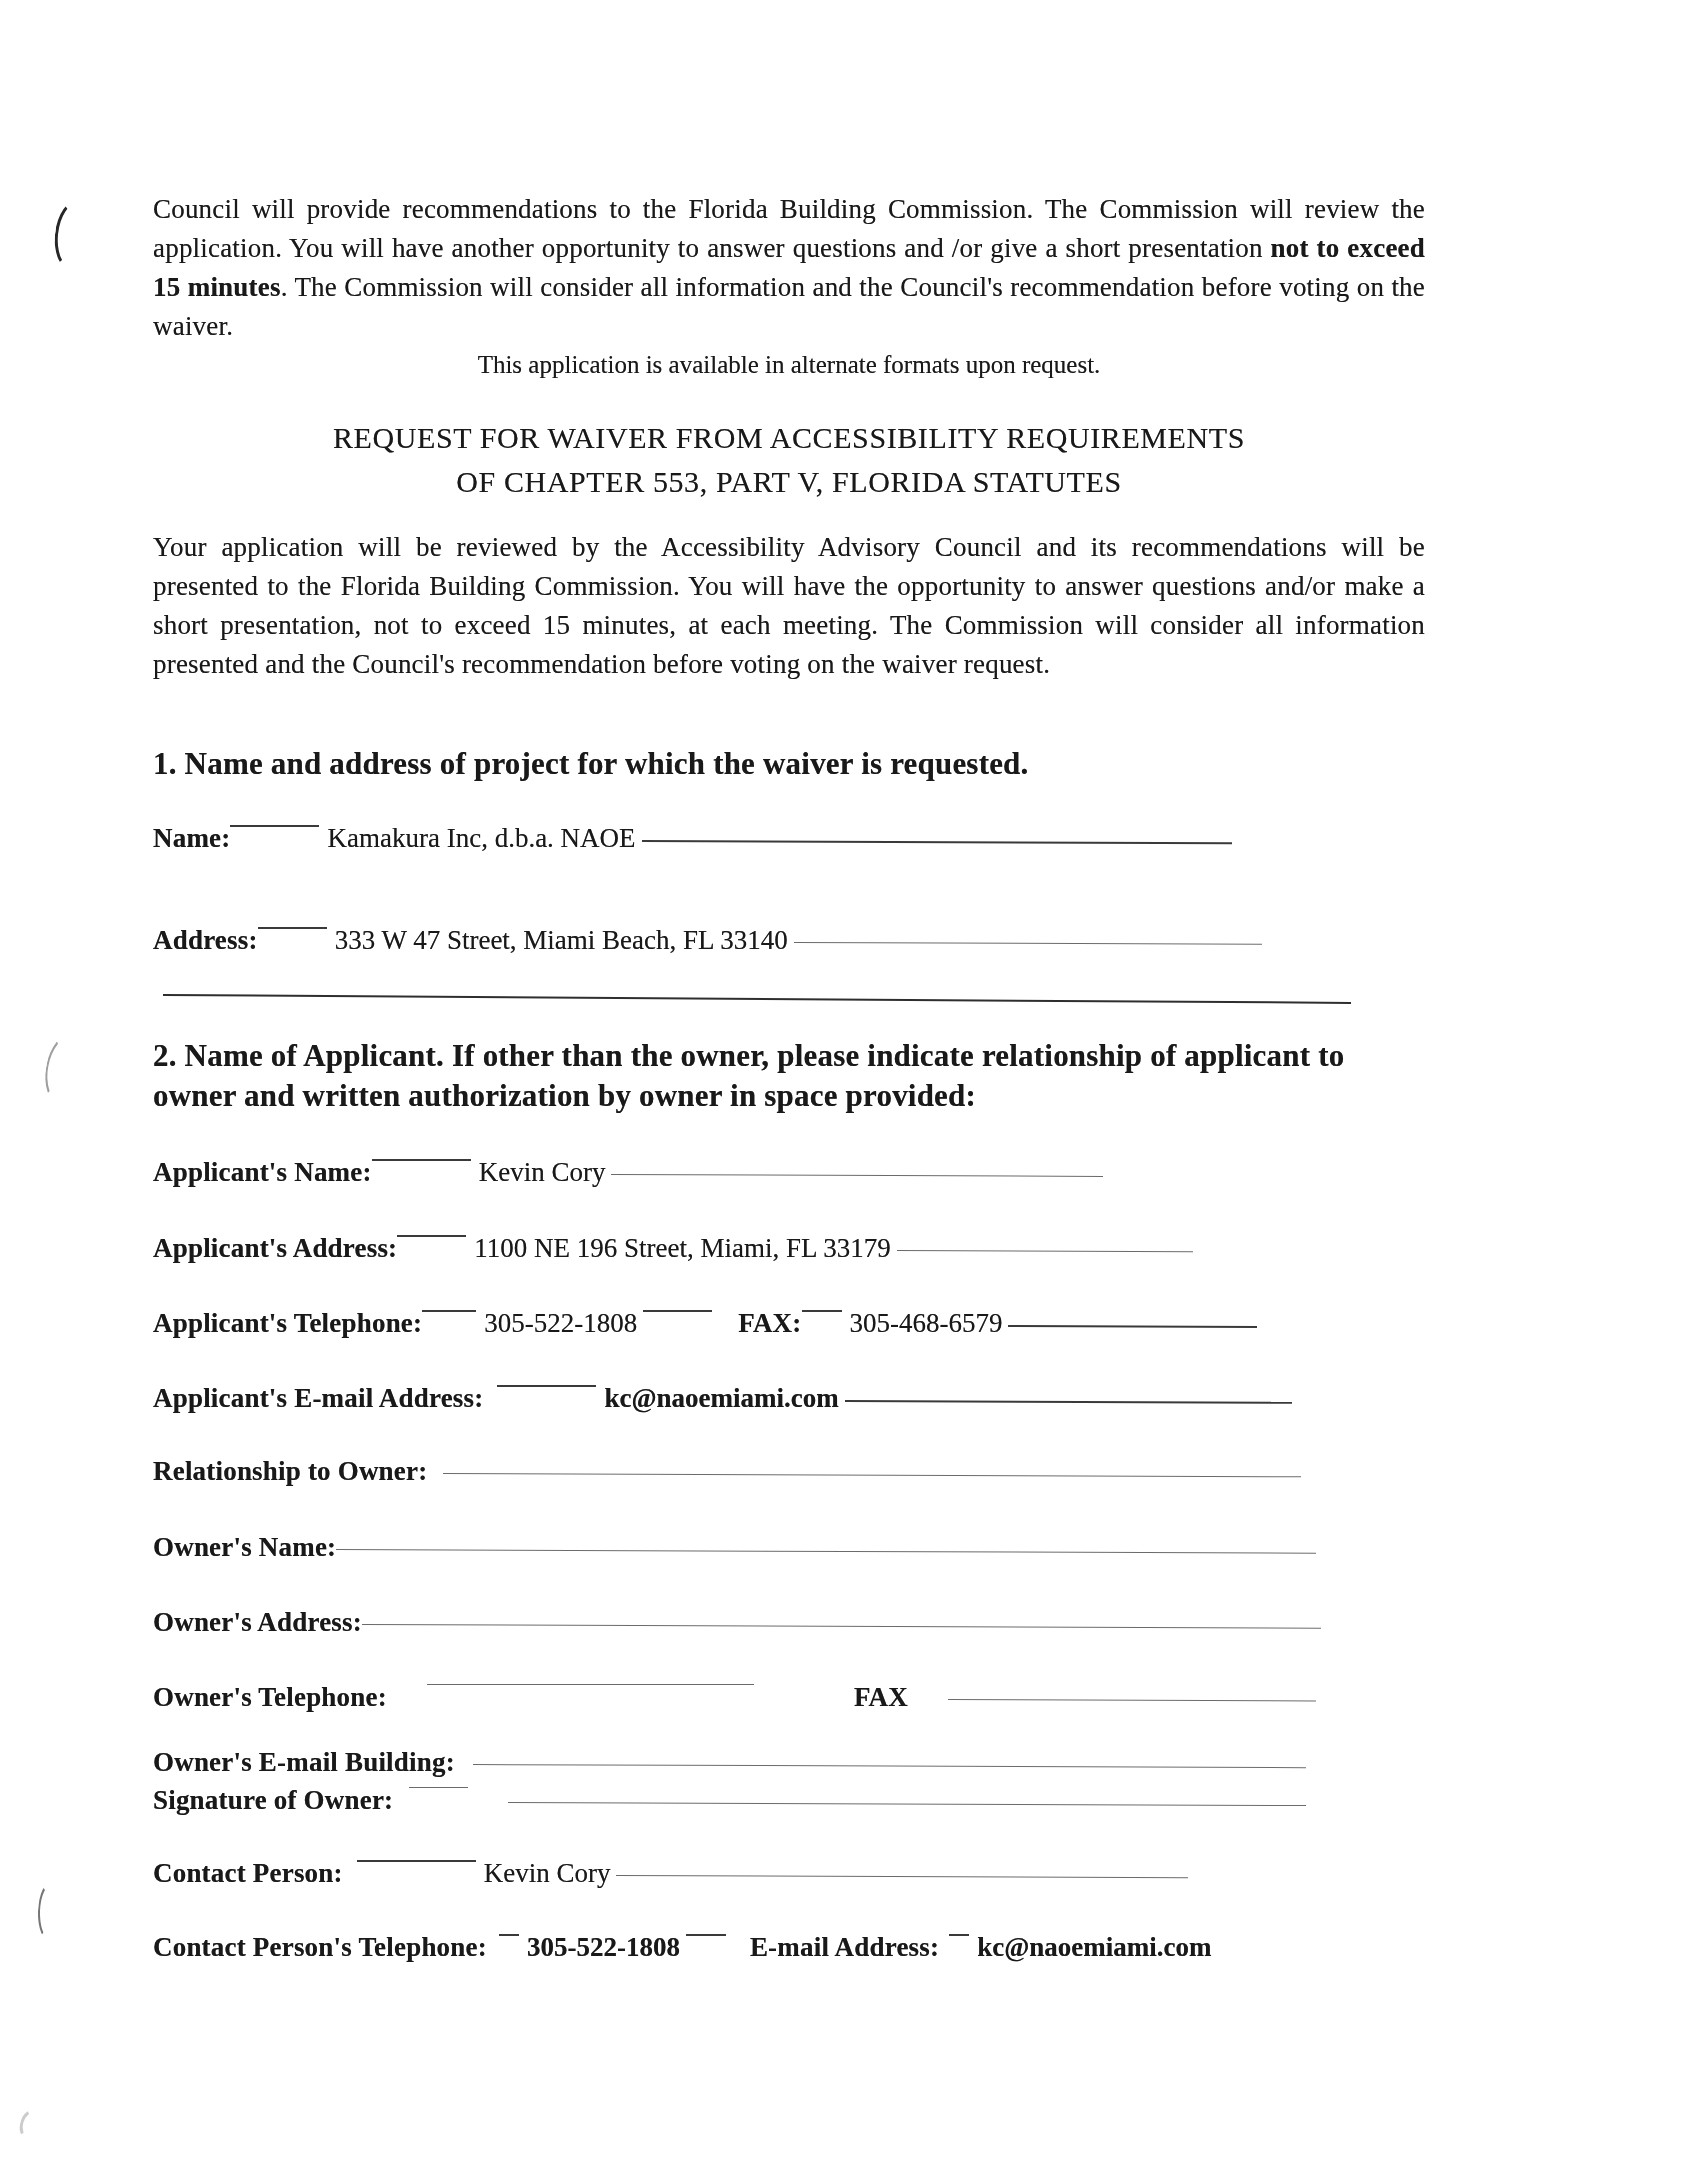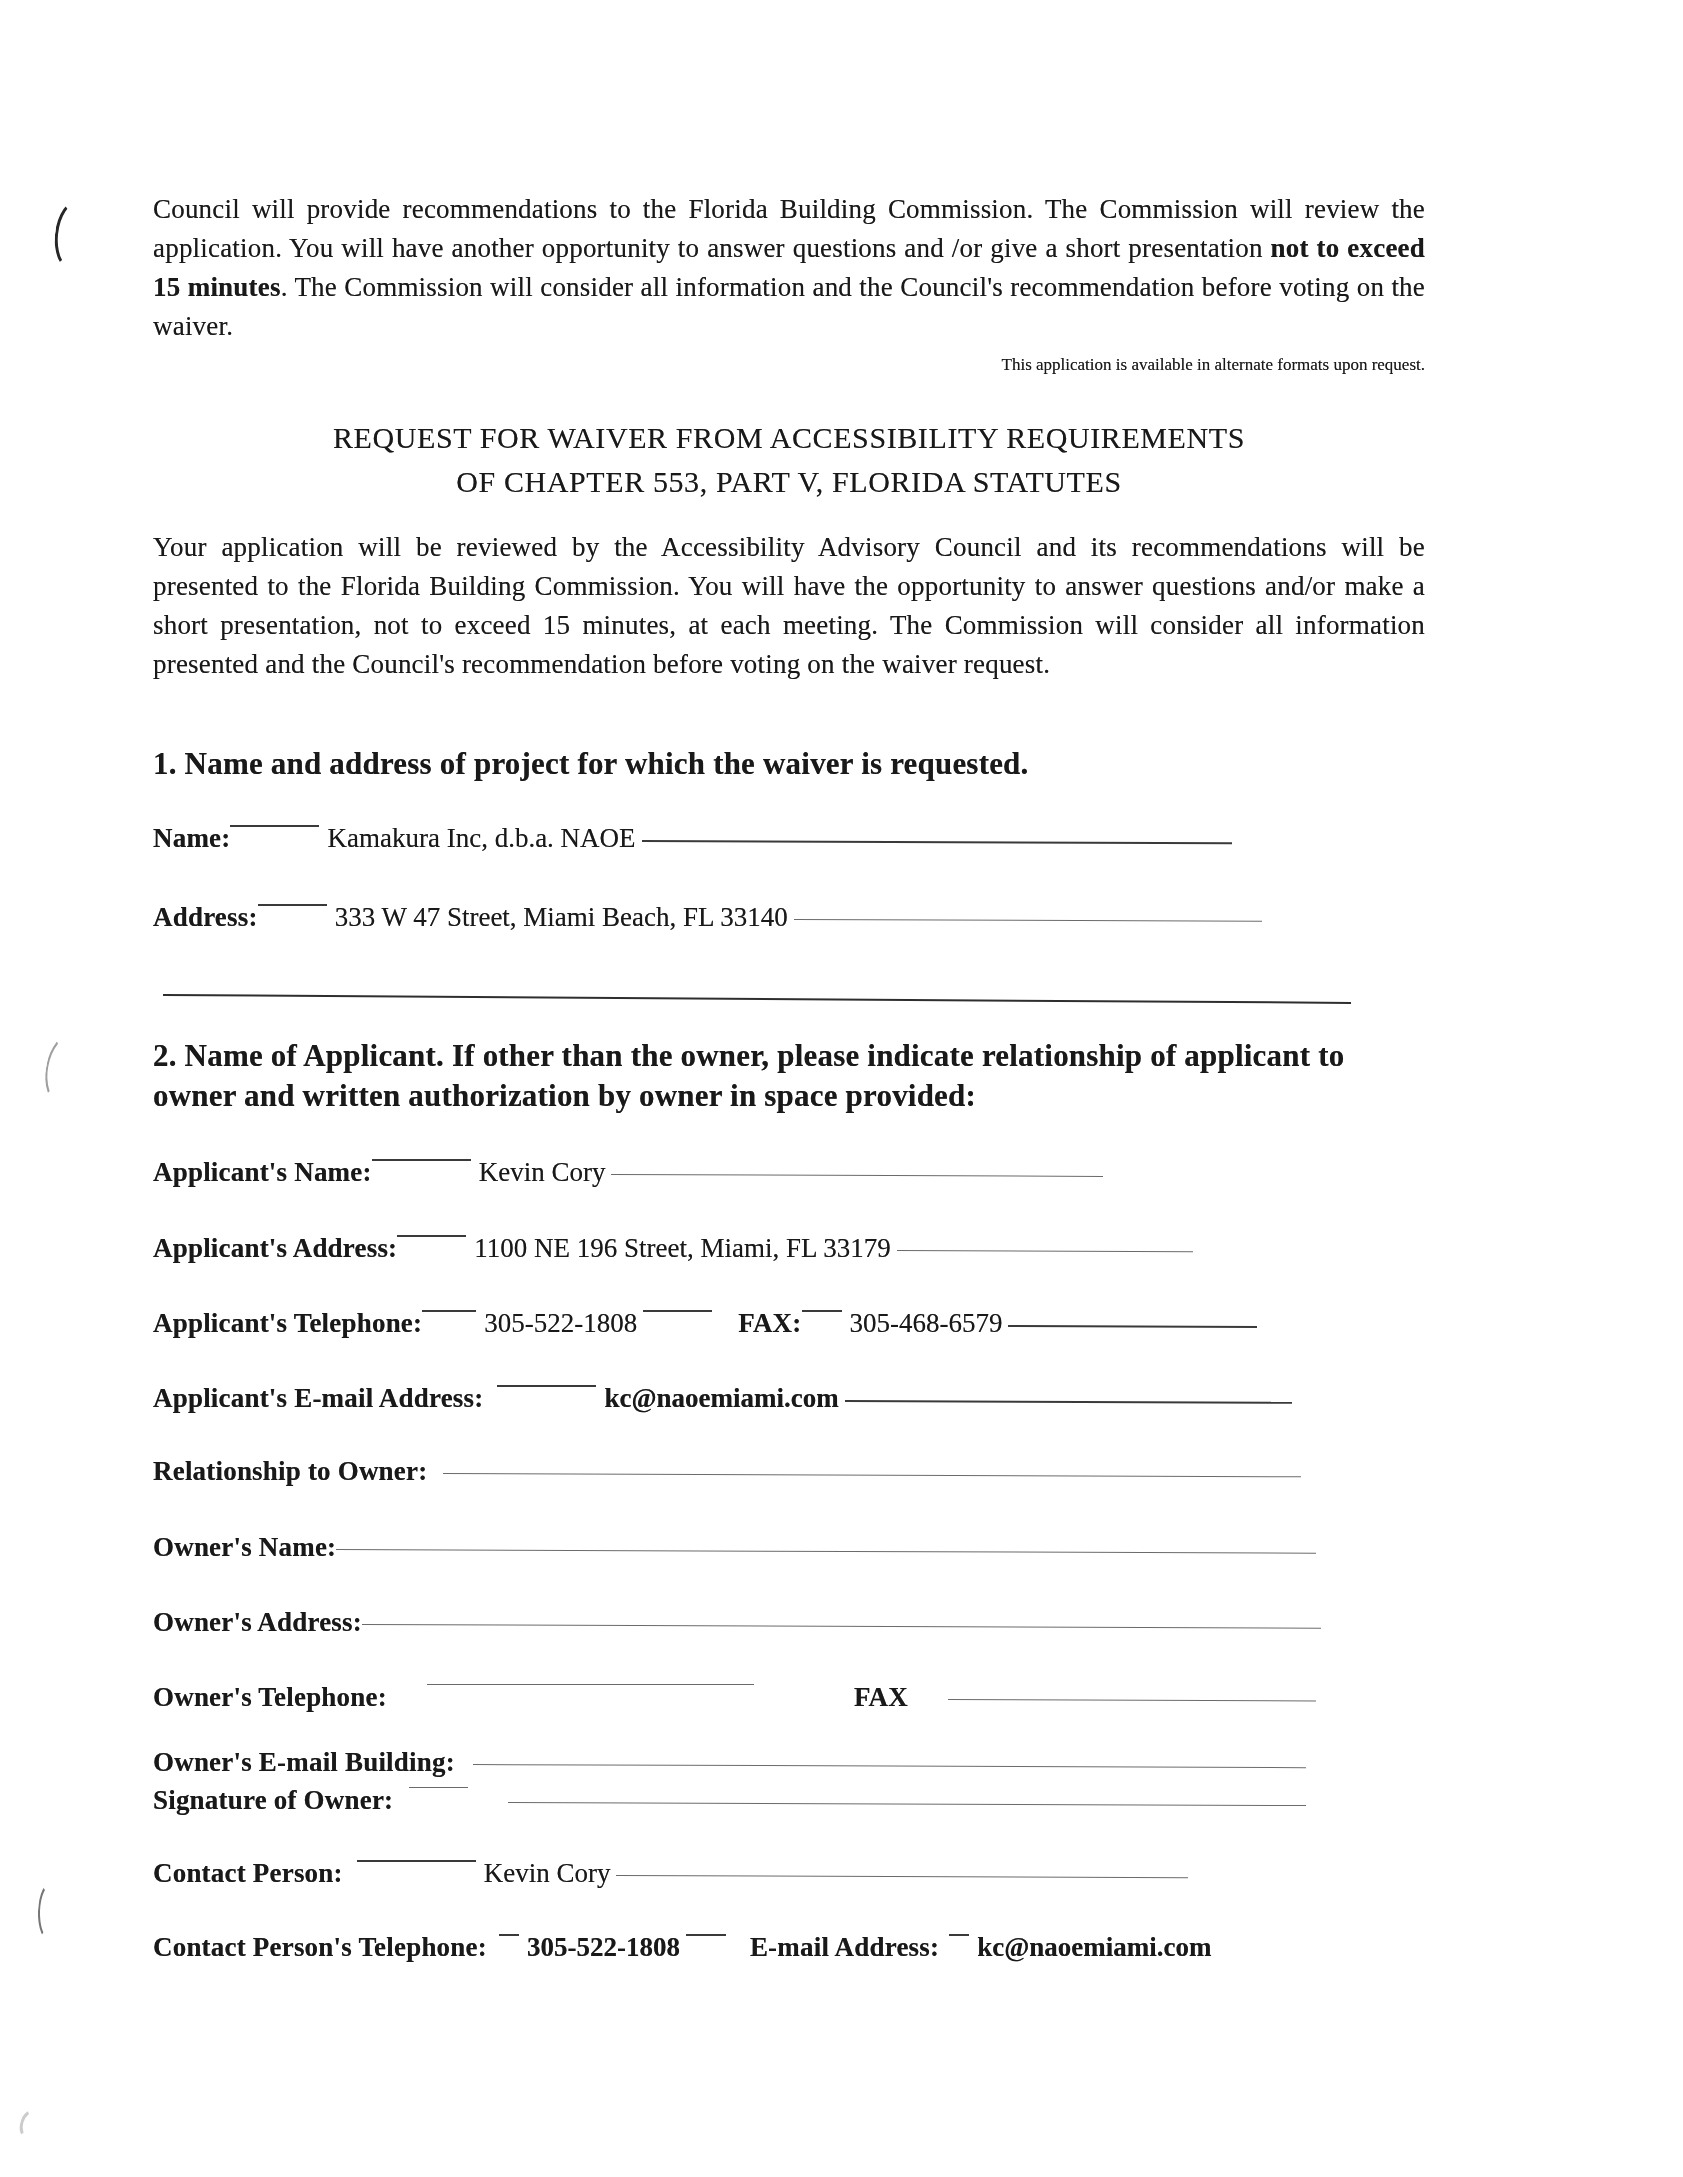--- a/index.html
+++ b/index.html
@@ -29,23 +29,23 @@
     position: absolute;
     width: 1272px;
     font-size: 27px;
     line-height: 39px;
     text-align: justify;
     letter-spacing: 0.2px;
   }
   .note-line {
     position: absolute;
     width: 1272px;
-    font-size: 17px;
+    font-size: 25px;
     line-height: 39px;
-    text-align: right;
+    text-align: center;
   }
   .doc-title {
     position: absolute;
     width: 1272px;
     text-align: center;
     font-weight: normal;
     font-size: 30px;
     line-height: 44px;
     letter-spacing: 0.6px;
   }
@@ -143,21 +143,21 @@
 
     <div class="sec-heading" style="top:744px;">1. Name and address of project for which the waiver is requested.</div>
 
     <div class="row" style="top:820px; width:1079px;">
       <span class="lbl">Name:</span>
       <span class="seg w90"></span>
       <span class="val">Kamakura Inc, d.b.a. NAOE</span>
       <span class="fill"></span>
     </div>
 
-    <div class="row" style="top:899px; width:1109px;">
+    <div class="row" style="top:922px; width:1109px;">
       <span class="lbl">Address:</span>
       <span class="seg w70"></span>
       <span class="val">333 W 47 Street, Miami Beach, FL 33140</span>
       <span class="fill faint"></span>
     </div>
 
     <div class="hr-line" style="top:994px;"></div>
 
     <div class="sec-heading" style="top:1036px;">
       <div>2. Name of Applicant. If other than the owner, please indicate relationship of applicant to</div>

